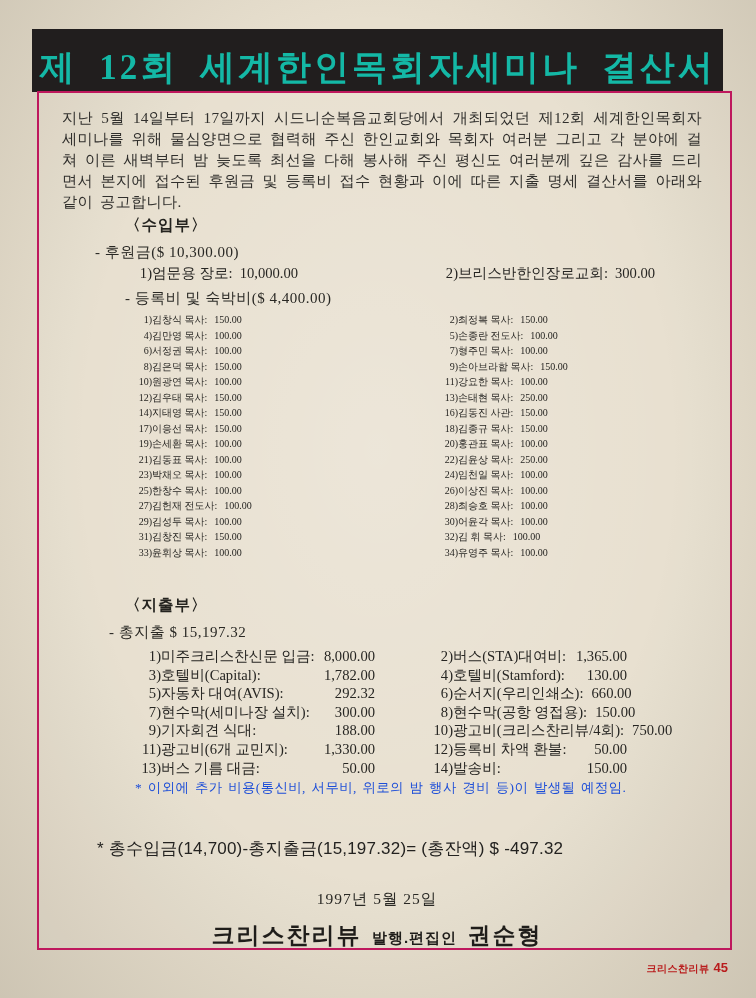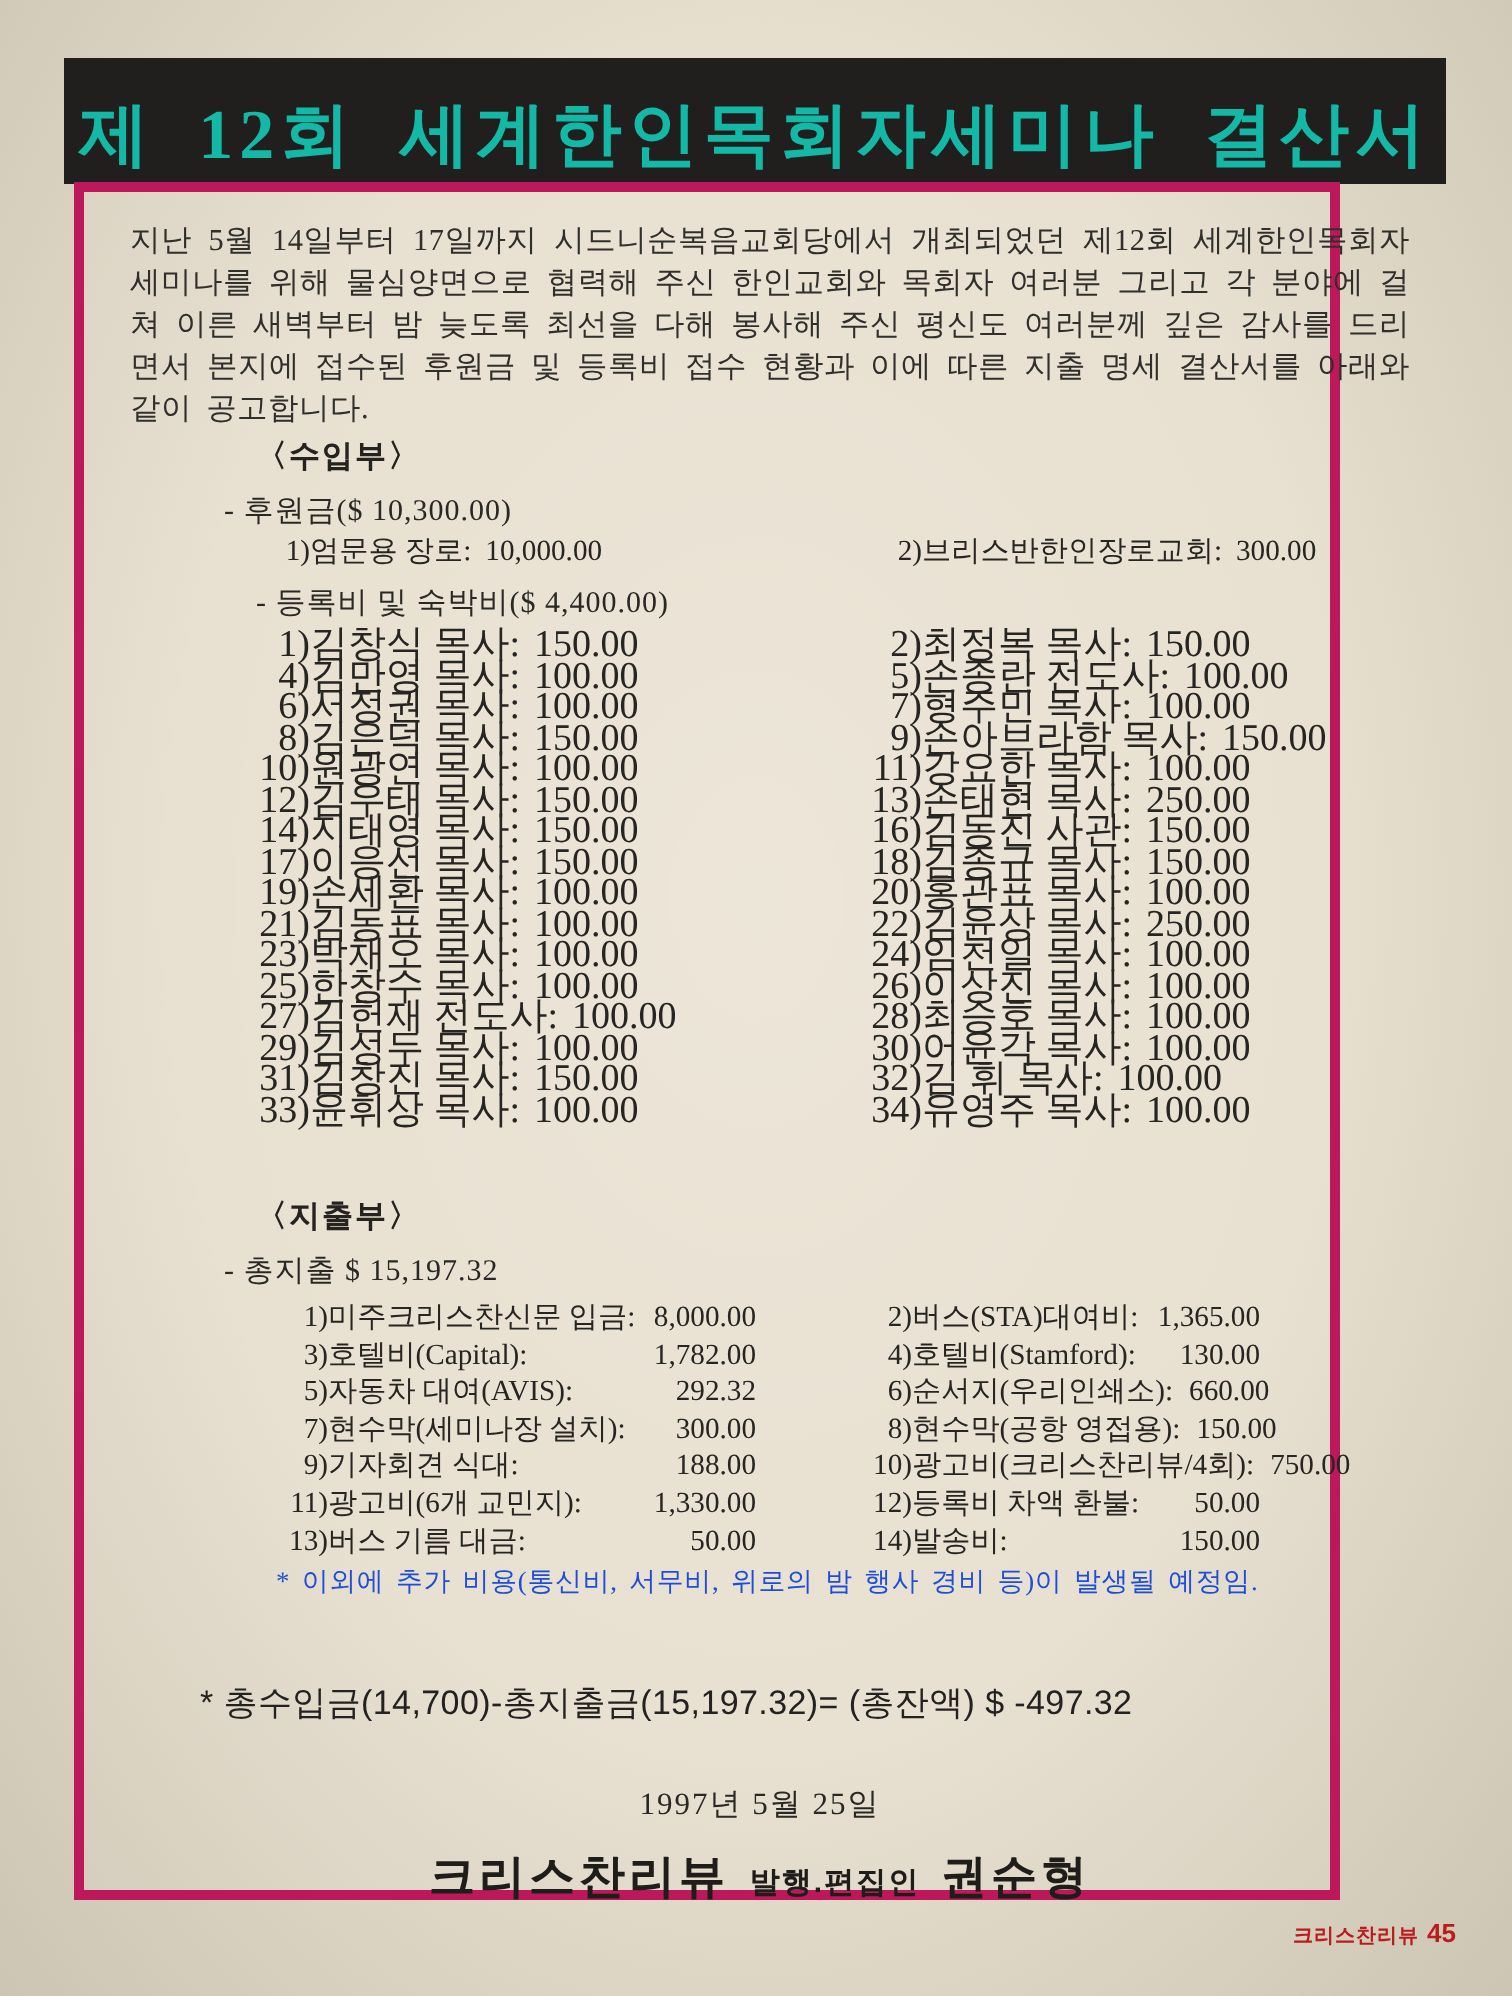--- a/index.html
+++ b/index.html
@@ -16,41 +16,41 @@
   .titlebar{
     position:absolute;left:33px;top:30px;width:689px;height:61px;
     background:#211e1e;color:#14b8a6;
     display:flex;align-items:flex-end;justify-content:center;
     font-family:Liberation Serif, serif;
     font-weight:bold;font-size:35px;letter-spacing:3px;word-spacing:10px;
     box-shadow:0 0 0 1px #211e1e;
   }
   
   .box{
-    position:absolute;left:37px;top:91px;width:633px;height:859px;
-    border:5px solid #be185d;box-sizing:border-box;
+    position:absolute;left:37px;top:91px;width:695px;height:859px;
+    border:2px solid #be185d;box-sizing:border-box;
     background:rgba(255,255,255,0.06);
   }
   .box > div, .box > p{position:absolute;margin:0;}
   .intro{
     top:14px;left:23px;width:640px;
     font-size:15.2px;line-height:21px;text-align:justify;
     word-spacing:3px;letter-spacing:0.3px;color:#302f2c;
   }
   .sec-heading{font-weight:bold;font-size:15.5px;letter-spacing:1px;color:#24231f;}
   .income-heading{top:122px;left:86px;}
   .expense-heading{top:502px;left:86px;}
   .sublabel{font-size:15px;letter-spacing:0.5px;color:#292824;}
-  .donation-label{top:150px;left:70px;}
+  .donation-label{top:150px;left:56px;}
   .registration-label{top:196px;left:86px;}
   .total-label{top:530px;left:70px;}
   
   .ilist{display:grid;grid-template-columns:306px 1fr;grid-auto-flow:row;}
   .donation-list{top:172px;left:86px;width:590px;font-size:14.6px;line-height:17px;}
-  .registration-list{top:219px;left:86px;width:590px;font-size:19px;line-height:15.5px;}
+  .registration-list{top:219px;left:86px;width:590px;font-size:10px;line-height:15.5px;}
   .ientry{white-space:nowrap;color:#262522;}
   .ientry .num{display:inline-block;width:27px;text-align:right;}
   .ientry .amt{margin-left:7px;}
   
   .expense-list{
     top:554px;left:96px;width:548px;
     display:grid;grid-template-columns:240px 200px;column-gap:52px;grid-auto-flow:row;
     font-size:14.6px;line-height:18.6px;
   }
   .xentry{display:flex;white-space:nowrap;color:#262522;}

